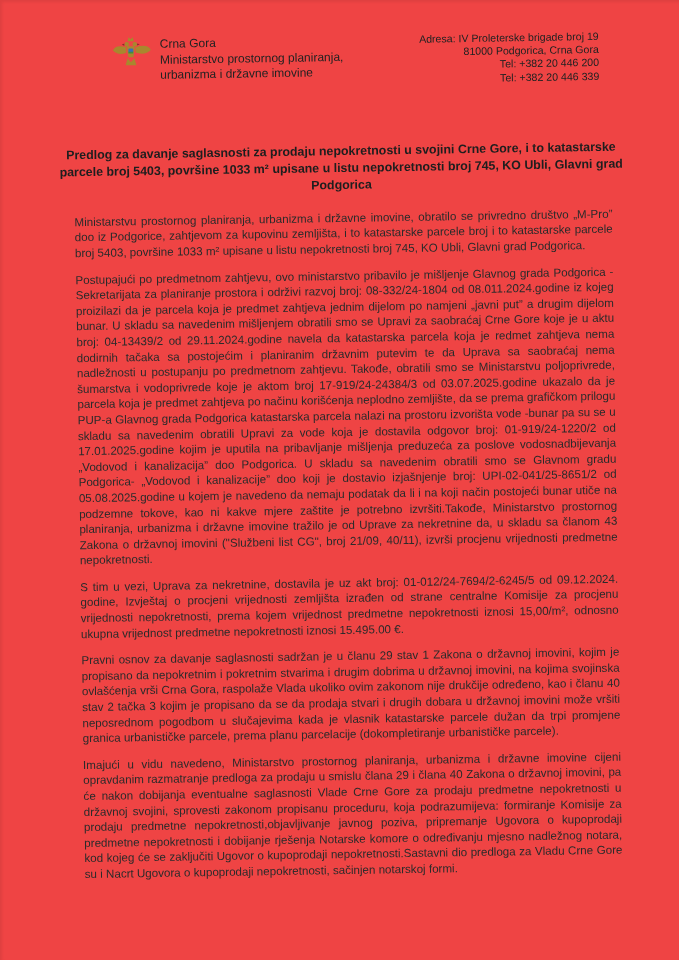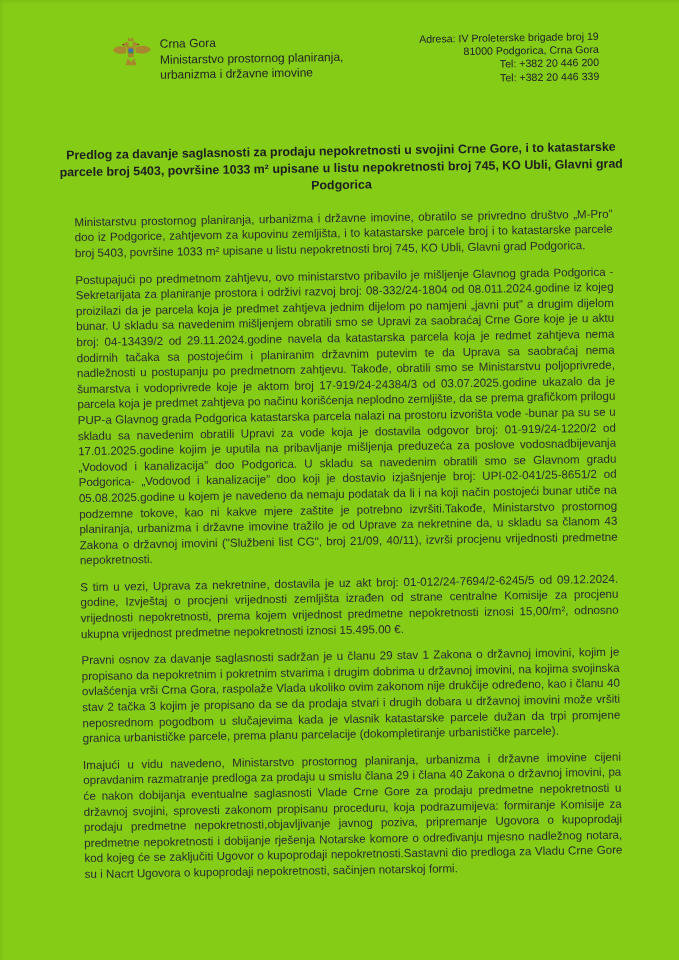--- a/index.html
+++ b/index.html
@@ -6,21 +6,21 @@
   html, body { background: #ffffff; }
   body {
     width: 679px; height: 960px;
     font-family: "Liberation Sans", "DejaVu Sans", sans-serif;
     color: #2d2d2d;
     overflow: hidden;
   }
   .page {
     position: relative;
     width: 679px; height: 960px;
-    background: #84cc16;
+    background: #ef4444;
     overflow: hidden;
     box-shadow: inset 2px 2px 3px rgba(0,0,0,0.07);
   }
   .scan-rotate {
     position: absolute; left: 0; top: 0; width: 679px;
     transform: rotate(-0.9deg);
     transform-origin: 340px 60px;
   }
   
   .letterhead {

